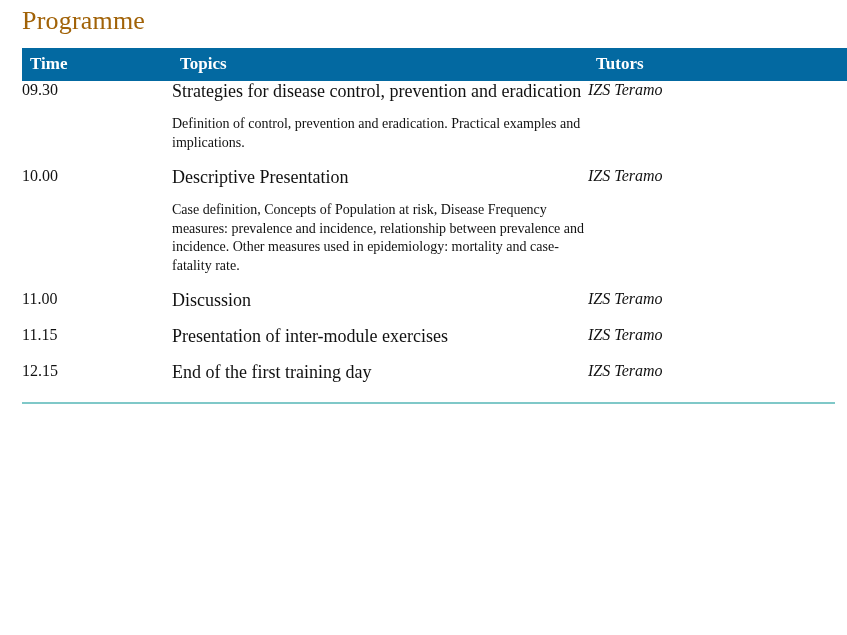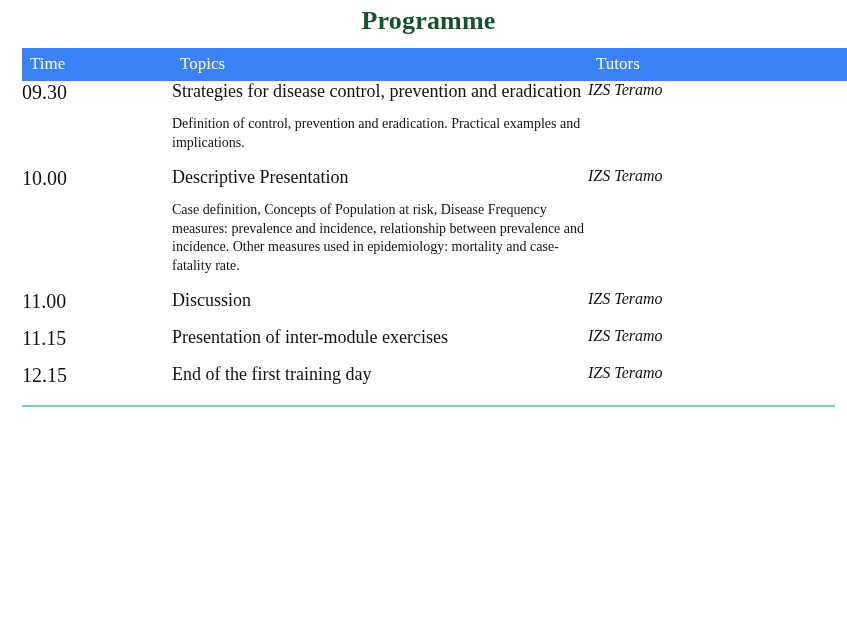--- a/index.html
+++ b/index.html
@@ -15,24 +15,24 @@
     overflow: hidden;
   }
   .page {
     position: relative;
     width: 847px;
     height: 635px;
     box-sizing: border-box;
     padding: 0 12px 0 22px;
   }
   .doc-title {
-    text-align: center;
+    text-align: left;
     font-size: 26px;
-    font-weight: bold;
-    color: #14532d;
+    font-weight: normal;
+    color: #a16207;
     margin: 6px 0 0 0;
     letter-spacing: 0.2px;
   }
   .module-heading {
     margin: 18px 0 0 6px;
     font-size: 21px;
     font-style: italic;
     font-weight: bold;
     color: #a9a9a9;
   }
@@ -42,36 +42,36 @@
     font-weight: bold;
     color: #111111;
   }
   table.schedule {
     width: 813px;
     border-collapse: collapse;
     margin-top: 12px;
     table-layout: fixed;
   }
   table.schedule thead th {
-    background: #3b82f6;
+    background: #0369a1;
     color: #ffffff;
     text-align: left;
     font-size: 17px;
-    font-weight: normal;
+    font-weight: bold;
     padding: 6px 8px 7px 8px;
   }
   th.col-time { width: 134px; padding-left: 10px; }
   th.col-topics { width: 400px; }
   th.col-tutors { width: 279px; }
   table.schedule tbody td {
     vertical-align: top;
     padding: 0;
   }
   td.time-cell {
-    font-size: 20px;
+    font-size: 16px;
     color: #111111;
     padding: 10px 8px 0 10px;
     white-space: nowrap;
     margin-top: 40px;
   }
   td.topic-cell {
     padding: 6px 18px 0 8px;
   }
   .topic-title {
     font-size: 18px;

